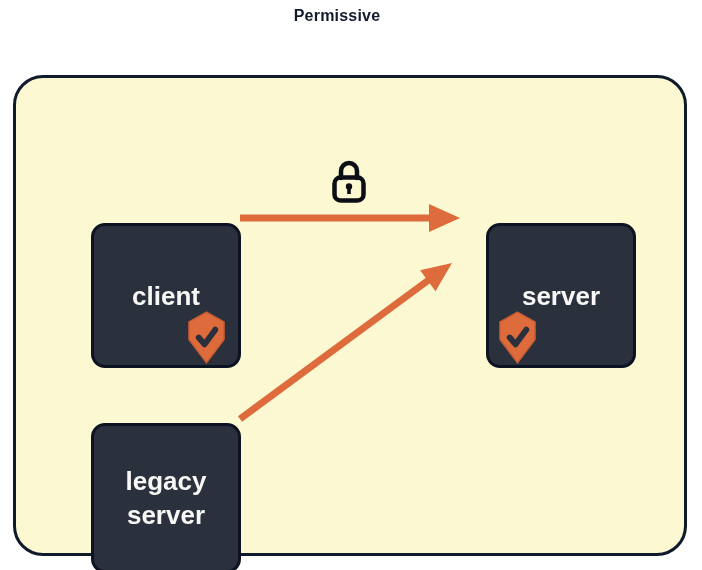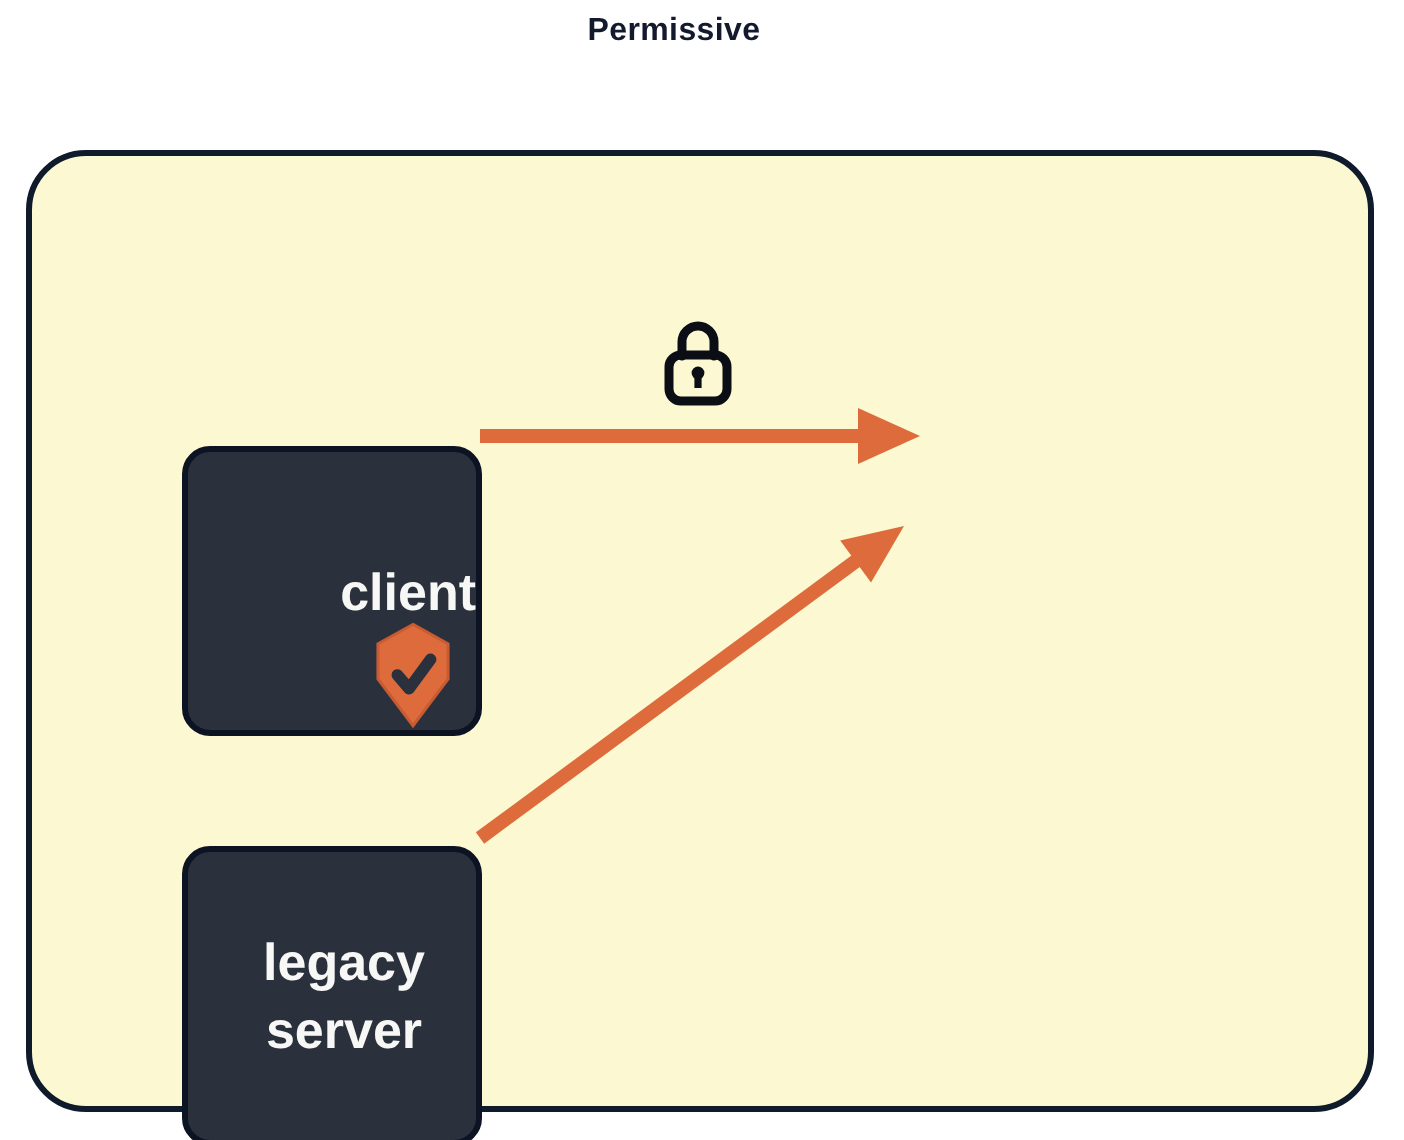--- a/index.html
+++ b/index.html
@@ -38,21 +38,21 @@
     width:674px;height:481px;
     background:var(--container-bg);
     border:3px solid var(--container-border);
     border-radius:30px;
   }
   .node{
     position:absolute;
     background:var(--node-bg);
     border:3px solid var(--node-border);
     border-radius:14px;
-    display:flex;align-items:center;justify-content:flex-end;
+    display:flex;align-items:center;justify-content:center;
     text-align:center;
   }
   .node-label{
     color:var(--node-text);
     font-size:26px;font-weight:700;
     line-height:34px;
     max-width:132px;
   }
   .node-client{left:75px;top:145px;width:150px;height:145px;}
   .node-server{left:470px;top:145px;width:150px;height:145px;}
@@ -79,20 +79,27 @@
   <div class="container">
 
     <div class="node node-client">
       <span class="node-label">client</span>
       <svg class="shield shield-pos-client" viewBox="0 0 40 56">
         <polygon class="shield-body" points="20,2 38,12 38,30 20,54 2,30 2,12"></polygon>
         <path class="shield-check" d="M12,28 L18,35 L29,20"></path>
       </svg>
     </div>
 
+    <div class="node node-server">
+      <span class="node-label">server</span>
+      <svg class="shield shield-pos-server" viewBox="0 0 40 56">
+        <polygon class="shield-body" points="20,2 38,12 38,30 20,54 2,30 2,12"></polygon>
+        <path class="shield-check" d="M12,28 L18,35 L29,20"></path>
+      </svg>
+    </div>
 
     <div class="node node-legacy">
       <span class="node-label">legacy server</span>
     </div>
 
   </div>
 
   <svg class="overlay" viewBox="0 0 702 570">
     <g>
       <line class="arrow-line" x1="240" y1="218" x2="432" y2="218"></line>

